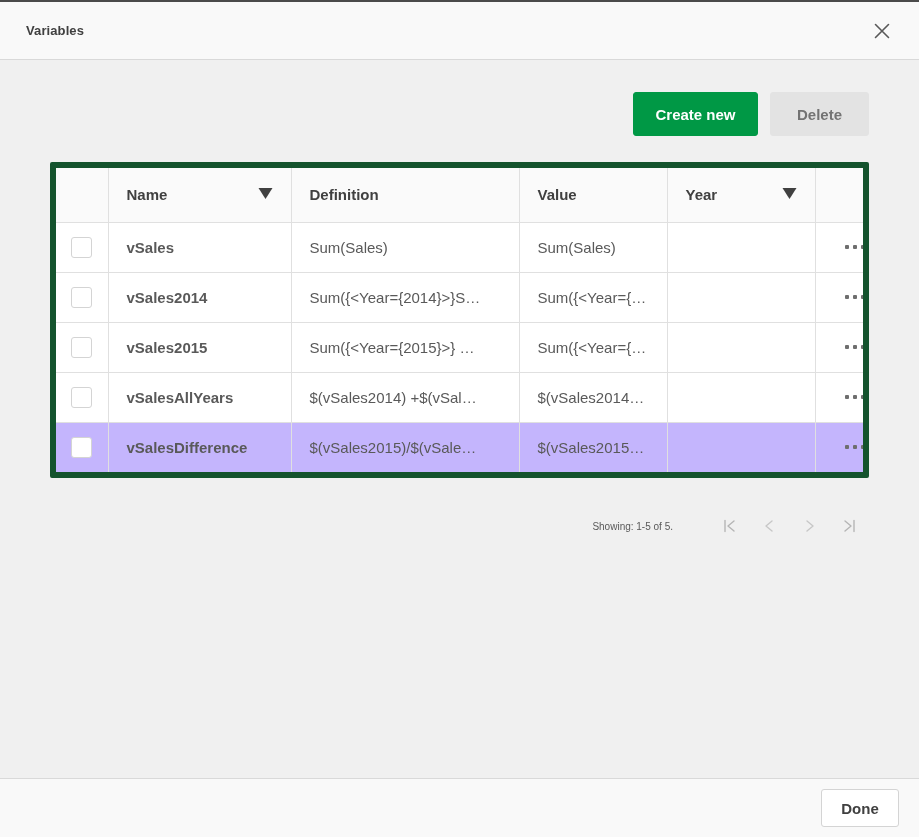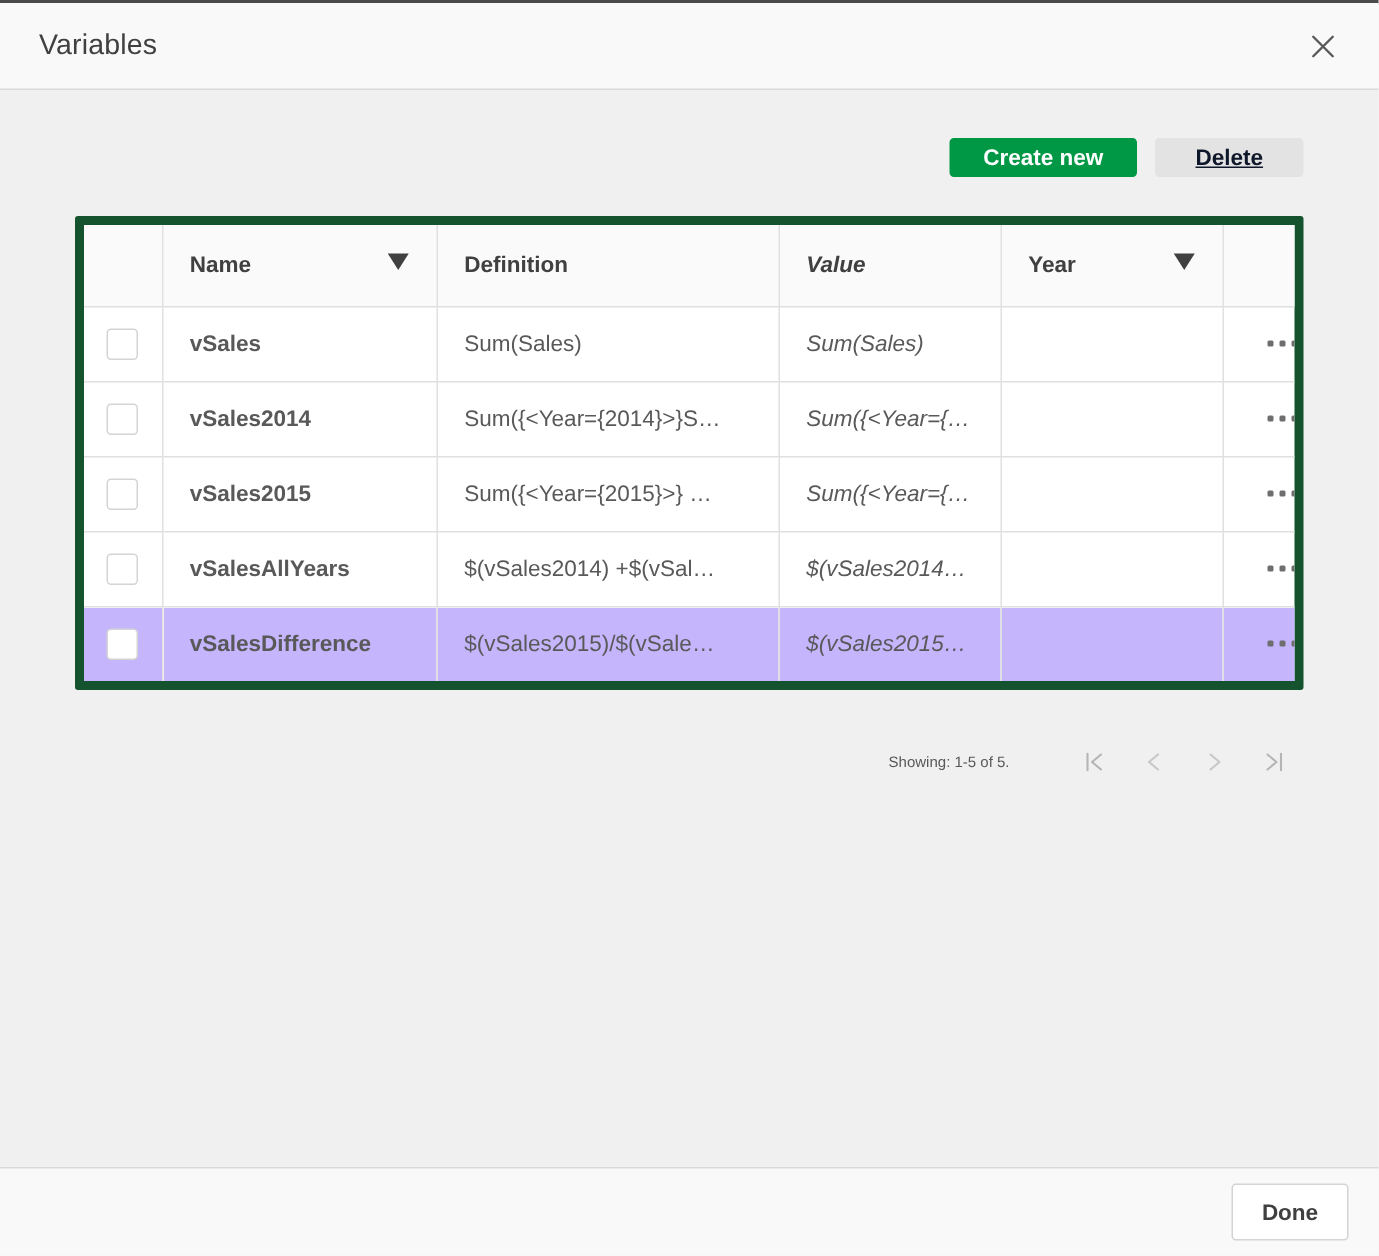--- a/index.html
+++ b/index.html
@@ -41,23 +41,23 @@
     min-height: 58px;
     background: #f9f9f9;
     border-bottom: 1px solid #d9d9d9;
     display: flex;
     align-items: center;
     justify-content: space-between;
     padding: 0 20px 0 26px;
     box-sizing: border-box;
   }
   .modal-title {
-    font-size: 19px;
+    font-size: 13px;
     color: #404040;
-    font-weight: 400;
+    font-weight: 700;
     letter-spacing: .1px;
   }
   .close-btn {
     width: 34px; height: 34px;
     display: flex;
     align-items: center;
     justify-content: center;
     cursor: pointer;
     color: #595959;
   }
@@ -76,40 +76,39 @@
     display: flex;
     justify-content: flex-end;
     align-items: center;
     padding-top: 32px;
     gap: 12px;
   }
   .btn {
     font-family: "Liberation Sans", sans-serif;
     font-size: 15px;
     font-weight: bold;
-    height: 26px;
+    height: 44px;
     min-width: 125px;
     padding: 0 18px;
     border-radius: 3px;
     border: 1px solid transparent;
     cursor: pointer;
     box-sizing: border-box;
   }
   .btn-primary {
     background: #009845;
     color: #ffffff;
     border-color: #009845;
   }
   .btn-disabled {
     background: #e3e3e3;
-    color: #0f172a;
+    color: #737373;
     border-color: #e3e3e3;
     cursor: default;
     min-width: 99px;
-    text-decoration: underline;
   }
 
   
   .table-wrap {
     margin-top: 26px;
     border: 6px solid #14532d;
     border-radius: 2px;
     background: #ffffff;
     overflow: hidden;
   }
@@ -151,21 +150,21 @@
   table.vars tbody td {
     height: 50px;
     vertical-align: middle;
     color: #595959;
   }
   tr.row-hover td { background: #c4b5fd; }
 
   .col-check { width: 52px; padding: 0 !important; text-align: center !important; }
   .col-name { width: 183px; }
   .col-def  { width: 228px; }
-  .col-val  { width: 148px; font-style: italic; }
+  .col-val  { width: 148px; }
   .col-tags { width: 148px; }
   .col-menu { width: 80px; padding: 0 !important; text-align: center !important; }
 
   .cell-name { font-weight: bold; color: #404040; }
 
   .checkbox {
     width: 19px; height: 19px;
     border: 1px solid #d4d4d4;
     border-radius: 3px;
     background: #ffffff;

